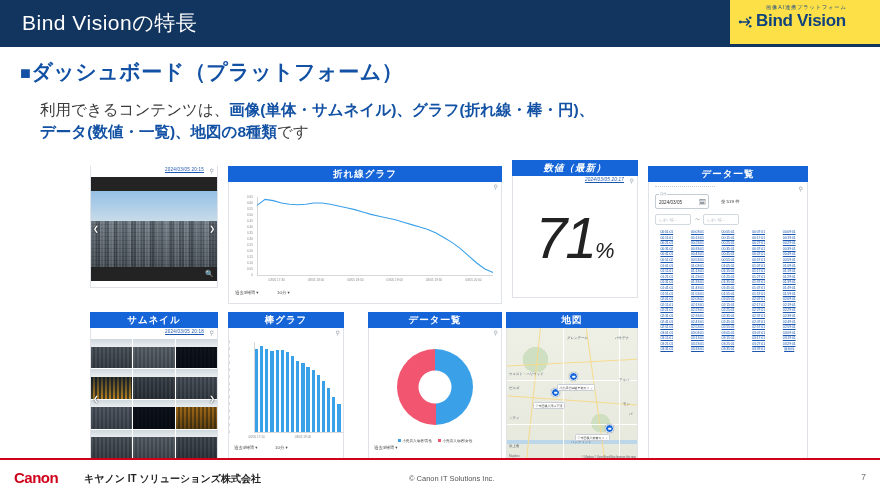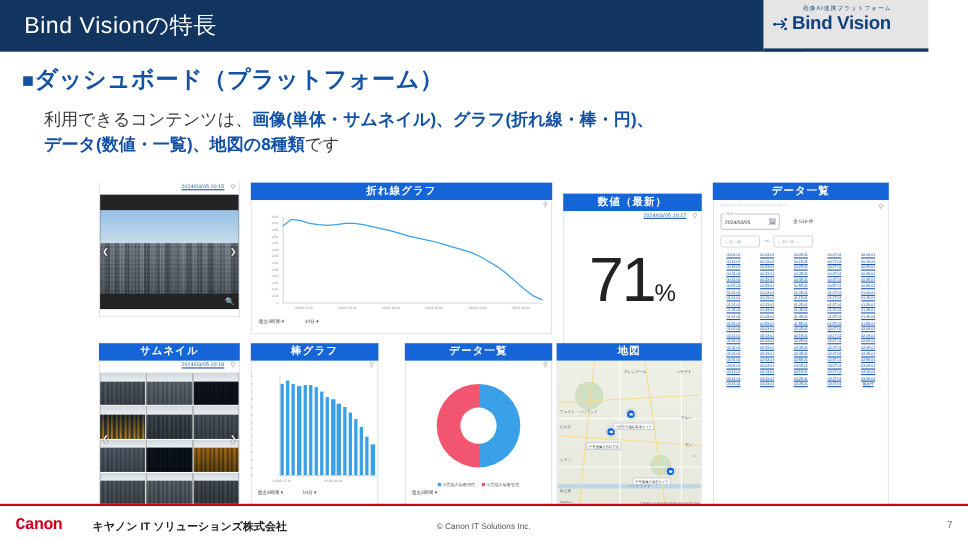--- a/index.html
+++ b/index.html
@@ -12,22 +12,22 @@
   .header { position:absolute; left:0; top:0; width:815px; height:47px; }
   .header-band {
     position:absolute; left:0; top:0; width:730px; height:47px;
     background:#12355f;
   }
   .header-title {
     position:absolute; left:22px; top:9px;
     font-size:21px; color:#ffffff; letter-spacing:.5px; font-weight:400;
   }
   .header-logo-box {
-    position:absolute; left:694px; top:0; width:150px; height:47px;
-    background:#e5e5e5; border-bottom:3px solid #12355f;padding-left:40px;
+    position:absolute; left:730px; top:0; width:150px; height:47px;
+    background:#fde047; border-bottom:3px solid #12355f;padding-left:40px;
   }
   .logo-sup {
     position:absolute; left:36px; top:4px;
     font-size:5.2px; color:#1a4a86; letter-spacing:.9px; white-space:nowrap;
   }
   .logo-main {
     position:absolute; left:26px; top:11px;
     font-size:17px; font-weight:bold; color:#10427d; letter-spacing:-.3px;
   }
   .logo-mark { position:absolute; left:8px; top:14px; width:18px; height:16px; }
@@ -227,28 +227,28 @@
     position:absolute; left:2px; bottom:2px; font-size:3px; color:#6b747d;
   }
   
   .footer {
     position:absolute; left:0; bottom:0; width:880px; height:34px;
     border-top:2px solid #d0021b; background:#fff;
   }
   .canon {
     position:absolute; left:14px; top:9px;
     font-size:15px; font-weight:bold; color:#d0021b;
-    font-family:Liberation Mono, monospace; letter-spacing:-.5px;
+    font-family:Liberation Sans, sans-serif; letter-spacing:-.5px;
   }
   .canon-sub {
     position:absolute; left:84px; top:12px;
     font-size:10px; font-weight:bold; color:#222;
   }
   .copyright {
-    position:absolute; left:397px; top:14px;
+    position:absolute; left:409px; top:14px;
     font-size:7.5px; color:#555;
   }
   .pageno {
     position:absolute; right:14px; top:12px; font-size:9px; color:#777;
   }
 </style>
 </head>
 <body>
 
 <div class="header">
@@ -325,21 +325,21 @@
           <polyline points="22.0,12.4 30.1,6.4 38.3,7.6 46.4,10.0 54.6,11.2 62.7,11.8 70.8,11.2 79.0,10.0 87.1,10.0 95.2,11.2 103.4,13.0 111.5,14.8 119.7,16.6 127.8,19.0 135.9,21.4 144.1,23.2 152.2,25.0 160.3,26.8 168.5,29.2 176.6,31.6 184.8,34.0 192.9,36.4 201.0,40.0 209.2,44.8 217.3,49.6 225.4,55.6 233.6,62.8 241.7,70.0 249.9,76.0 258.0,79.6" fill="none" stroke="#3aa0e8" stroke-width="1.1"></polyline>
         </svg>
       </div>
     <div class="card-foot">
       <span class="sel" style="left:6px;top:3px;"><span>過去3時間</span> ▾</span>
       <span class="sel" style="left:48px;top:3px;"><span>10分</span> ▾</span>
     </div>
   </div>
 </div>
 
-<div class="card" style="left:512px;top:176px;width:126px;">
+<div class="card" style="left:512px;top:160px;width:126px;font-style:italic;">
   <div class="card-title">数値（最新）</div>
   <div class="card-body" style="height:122px;">
     <div class="ts-row">
       <span class="ts">2024/03/05 20:17</span>
       <span class="pin">⚲</span>
     </div>
     <div class="numwrap">
       <div class="bignum"><span>71</span><span class="unit">%</span></div>
     </div>
   </div>

